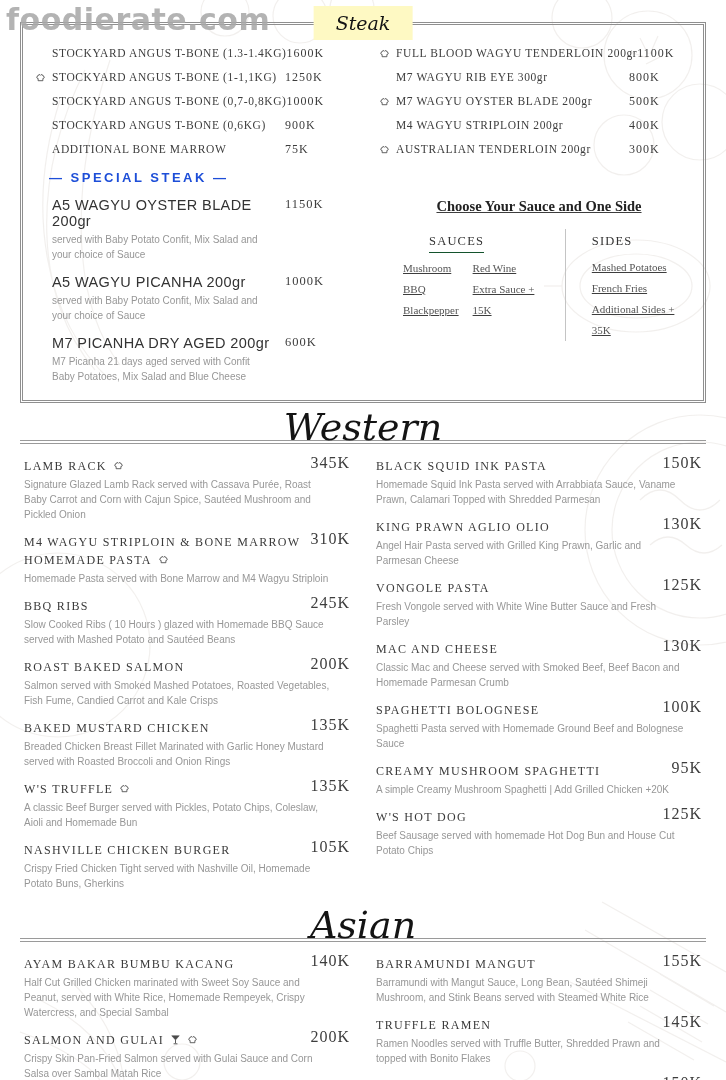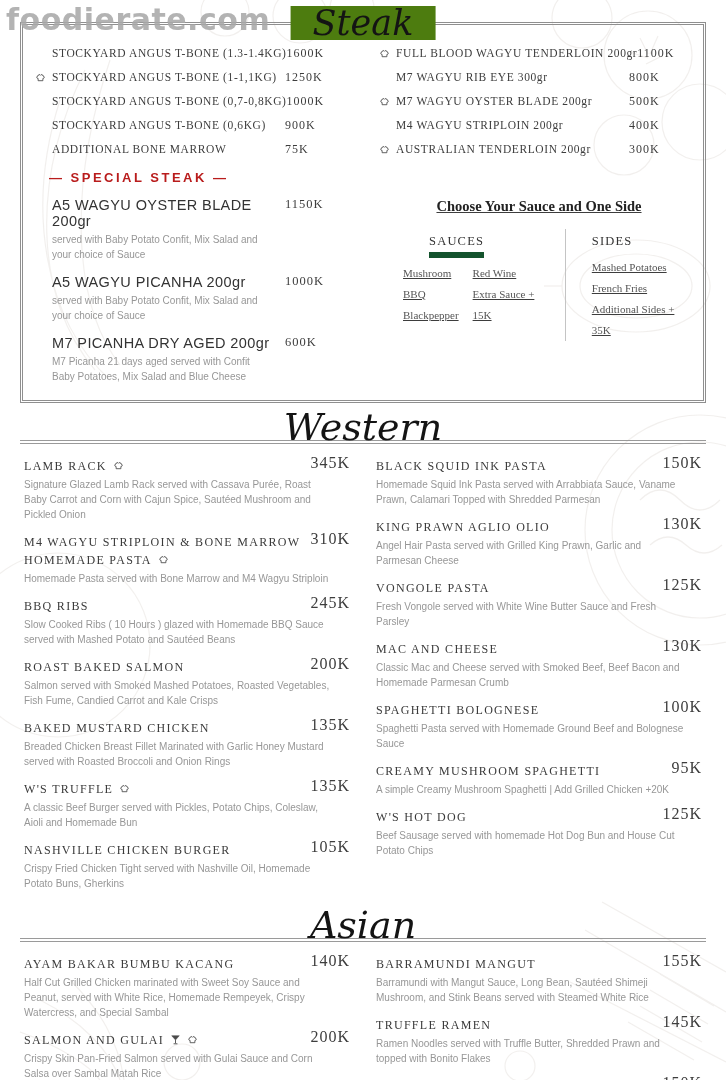--- a/index.html
+++ b/index.html
@@ -16,39 +16,39 @@
     font-size:30px;color:rgba(168,168,168,.88);letter-spacing:.5px;
   }
   .script{font-family:"DejaVu Serif","Liberation Serif",serif;font-style:italic;color:#141414;}
   
   .steak-box{
     margin:22px 20px 0;border:3px double #8f8f8f;position:relative;
     padding:22px 14px 4px 12px;
   }
   .box-title{
     position:absolute;top:-19px;left:50%;transform:translateX(-50%);
-    background:#4d7c0f;padding:0 22px;font-size:35px;line-height:34px;white-space:nowrap;
+    background:#fef9c3;padding:0 22px;font-size:19px;line-height:34px;white-space:nowrap;
   }
   .cols{display:flex;gap:34px;}
   .col{flex:1;min-width:0;}
   .srow{display:flex;align-items:center;margin:0 0 11px;position:relative;padding-left:17px;}
   .srow .ic{position:absolute;left:0;top:1px;}
   .sname{
     flex:1;font-family:"Liberation Serif",serif;font-size:11.5px;letter-spacing:.6px;
     white-space:nowrap;color:#3d3d3d;line-height:13px;
   }
   .sprice{
     width:60px;flex:none;font-family:"Liberation Serif",serif;font-size:12px;
     letter-spacing:1px;line-height:13px;
   }
   .ic{width:11px;height:11px;color:#4a4a4a;}
   
   .special{margin-top:14px;}
   .special-title{
-    font-weight:bold;font-size:13px;letter-spacing:2.5px;color:#b91c1c;margin:0 0 12px 14px;
+    font-weight:bold;font-size:13px;letter-spacing:2.5px;color:#1d4ed8;margin:0 0 12px 14px;
   }
   .sp-item{display:flex;margin:0 0 12px;padding-left:17px;}
   .sp-main{flex:1;min-width:0;}
   .sp-name{font-family:Liberation Sans, sans-serif;font-size:14.5px;letter-spacing:.4px;color:#333;line-height:16px;}
   .sp-desc,.idesc{
     font-size:10px;color:#979797;line-height:15px;margin-top:3px;max-width:210px;
   }
   .sp-price{width:60px;flex:none;font-family:Liberation Serif, serif;font-size:12.5px;letter-spacing:1px;}
   
   .chooser{margin-top:42px;padding-left:10px;text-decoration:underline;}
@@ -57,21 +57,21 @@
     font-size:14.5px;color:#222;margin-bottom:14px;
   }
   .chooser-cols{display:flex;}
   .ch-col{line-height:21px;}
   .ch-sauces{width:150px;padding-left:14px;}
   .ch-sides{border-left:1px solid #c4c4c4;padding-left:26px;margin-left:22px;}
   .ch-head{
     font-family:"Liberation Serif",serif;font-size:12.5px;letter-spacing:1.2px;color:#333;
     margin-bottom:5px;display:inline-block;
   }
-  .ch-head.u{border-bottom:6px solid #14532d;}
+  .ch-head.u{border-bottom:1px solid #14532d;}
   .ch-sauces .ch-head{margin-left:26px;}
   .sauce-grid{display:flex;gap:14px;}
   .ch-entry{display:block;font-family:"Liberation Serif",serif;font-size:11px;color:#555;}
   
   .menu-section{margin-top:8px;}
   .section-title{display:block;text-align:center;font-size:38px;line-height:33px;margin-bottom:-4px;}
   .rule{border-top:4px double #9a9a9a;margin:0 20px;}
   .sec-cols{display:flex;gap:26px;padding:12px 24px 0;}
   .item{margin-bottom:10px;}
   .ihead{display:flex;align-items:flex-start;}

